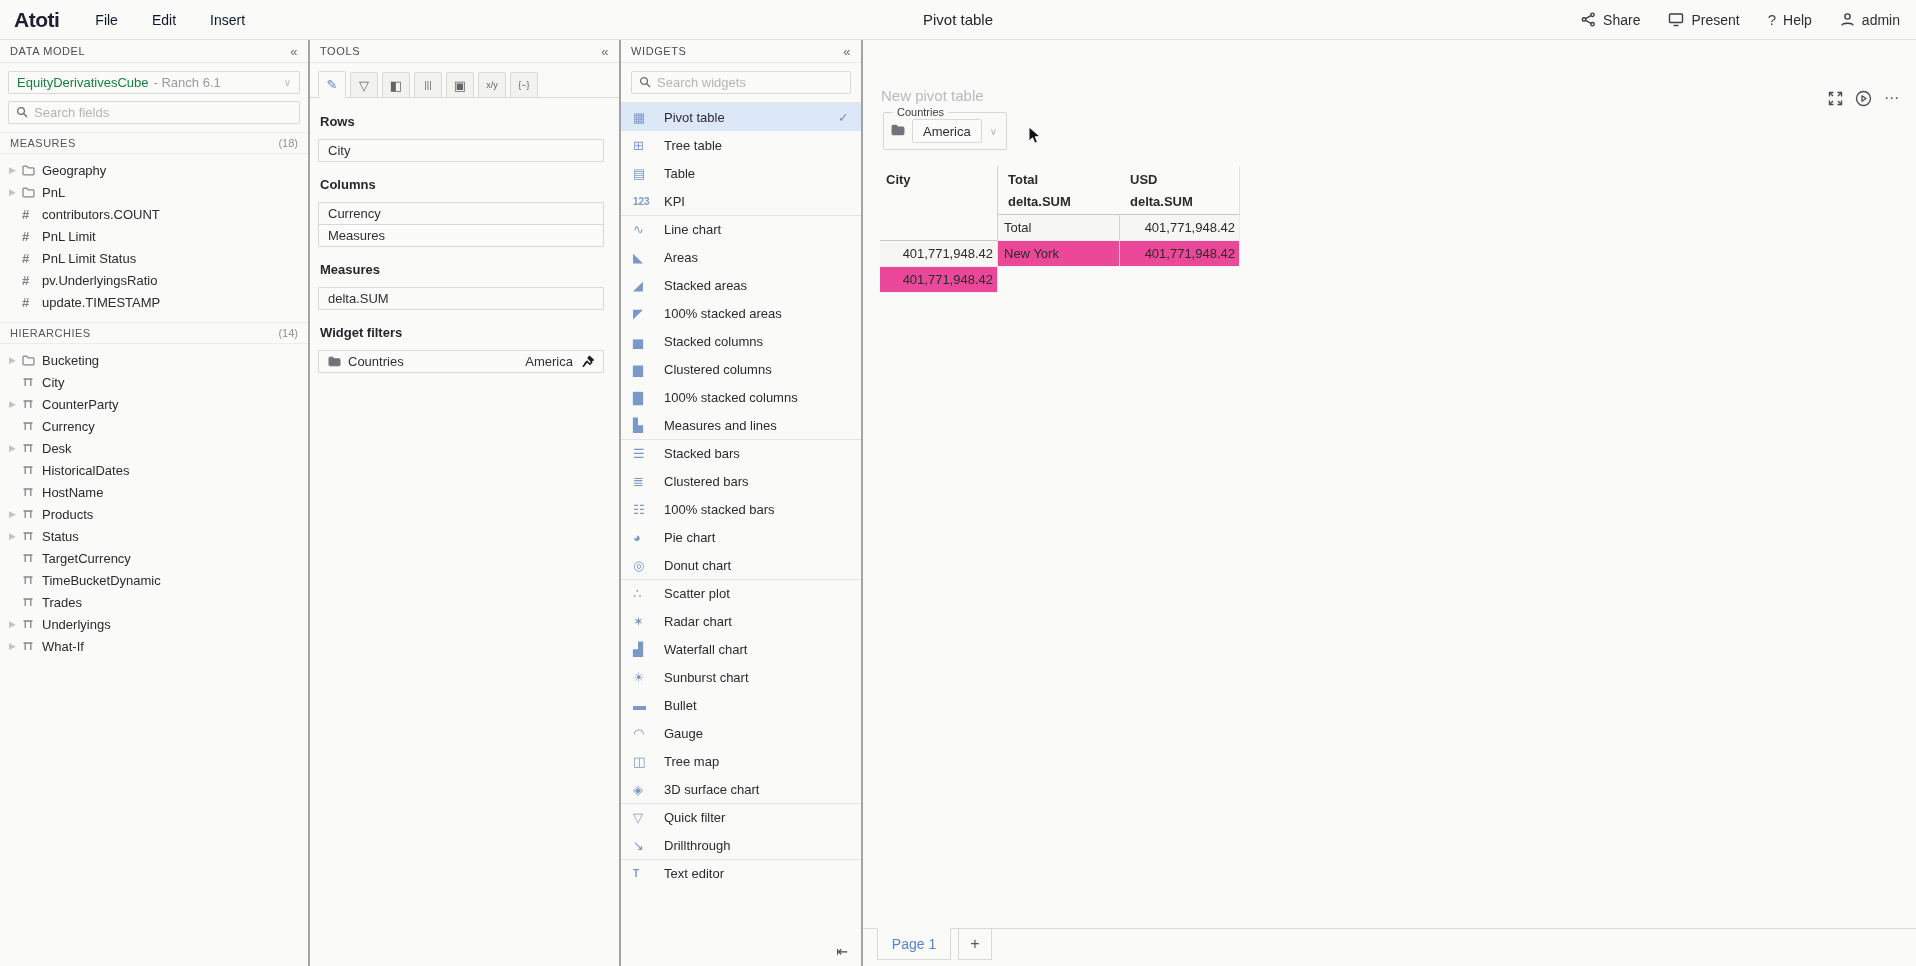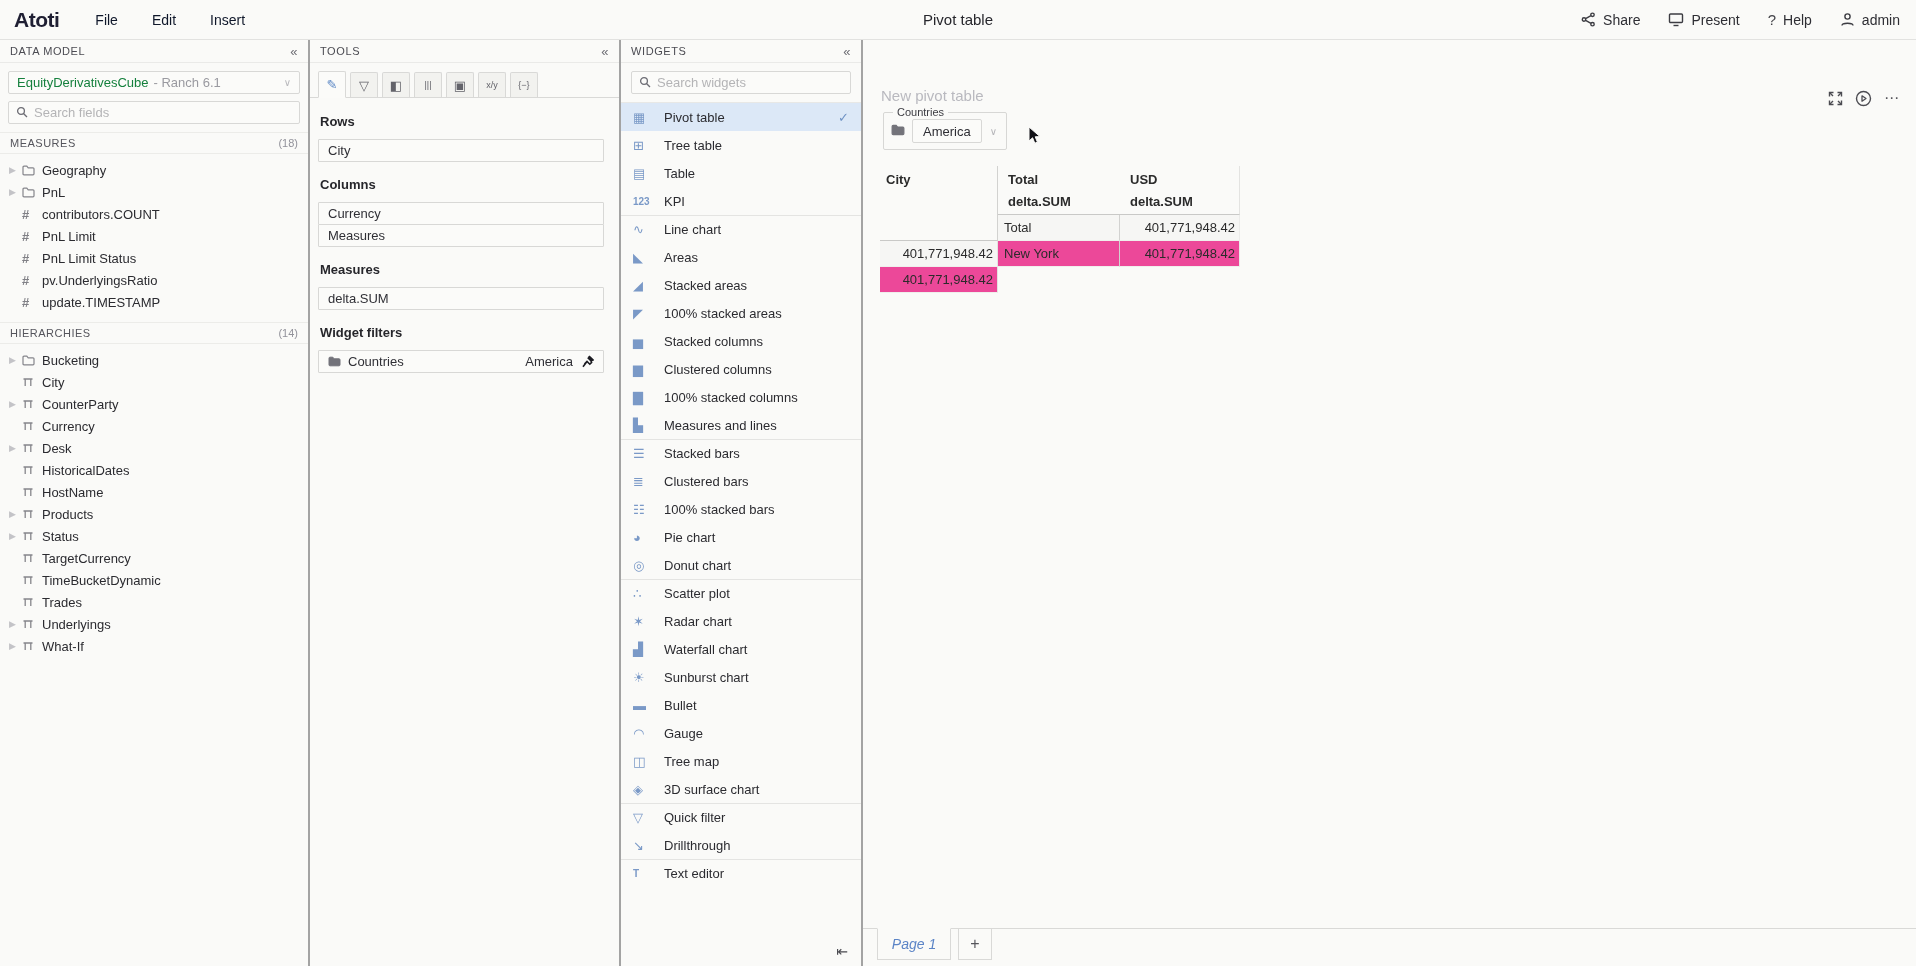--- a/index.html
+++ b/index.html
@@ -117,21 +117,21 @@
   .p-val.last { border-right:1px solid #e3e3e1; }
   .p-r0 { background:#f6f6f4; }
   .p-r1 { background:#ec4899; }
   .p-cell { border-bottom:1px solid #efefec; }
 
   
   .bottombar { position:absolute; left:0; right:0; bottom:0; height:38px; border-top:1px solid #d9d9d7;
     display:flex; align-items:flex-start; }
   .page-tab { margin-left:14px; margin-top:-1px; width:74px; height:32px; border:1px solid #d9d9d7;
     border-top:1px solid #fafaf8; background:#fafaf8; display:flex; align-items:center; justify-content:center;
-    font-size:14px; color:#5b84c6; cursor:pointer;font-style:italic; }
+    font-size:14px; color:#5b84c6; cursor:pointer; }
   .add-page { margin-left:7px; width:34px; height:31px; border:1px solid #d9d9d7; border-top:none;
     display:flex; align-items:center; justify-content:center; font-size:16px; color:#55555b; cursor:pointer; }
   .bb-right { margin-left:auto; display:flex; align-items:center; height:100%; padding-right:14px; }
   .defer-check { width:14px; height:14px; border:1px solid #c9c9c7; border-radius:2px; background:#fdfdfc; cursor:pointer; }
   .defer-label { font-size:13px; color:#303036; margin-left:9px; }
   .bb-divider { width:1px; height:22px; background:#cfcfcd; margin:0 13px; }
   .brand { font-size:13px; font-style:italic; color:#8b8b91; }
 
   .cursor-svg { position:absolute; left:165px; top:86px; pointer-events:none; }
 </style>

